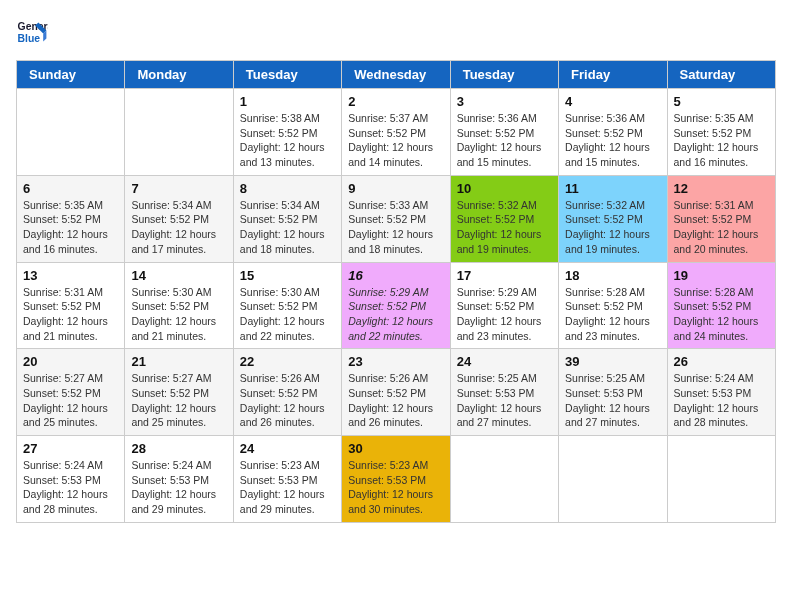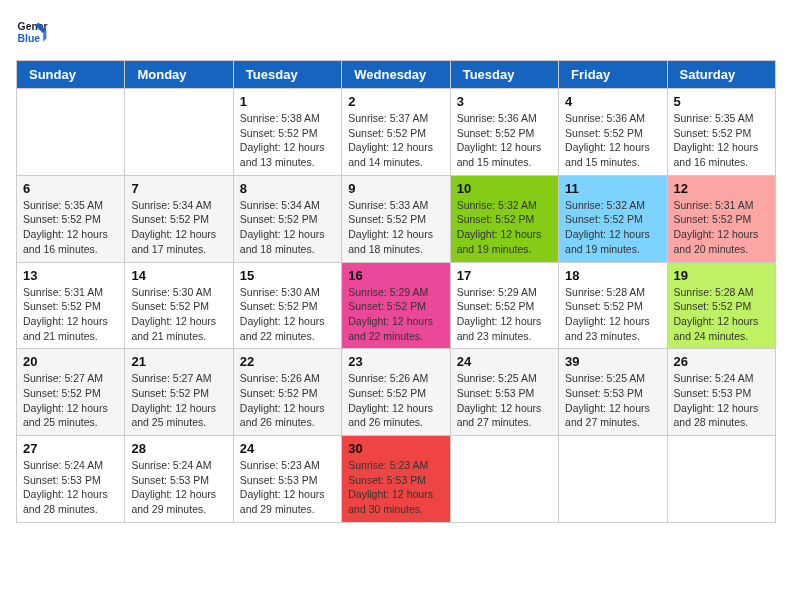--- a/index.html
+++ b/index.html
@@ -218,42 +218,42 @@
 Daylight: 12 hours
 and 21 minutes.</div>
         </td>
         <td style="background: rgb(255, 255, 255);">
           <div class="day-num">15</div>
           <div class="day-info" style="white-space: pre-line;">Sunrise: 5:30 AM
 Sunset: 5:52 PM
 Daylight: 12 hours
 and 22 minutes.</div>
         </td>
-        <td style="background: #ec4899;">
+        <td style="background: #f0abfc; font-style: italic;">
           <div class="day-num">16</div>
           <div class="day-info" style="white-space: pre-line;">Sunrise: 5:29 AM
 Sunset: 5:52 PM
 Daylight: 12 hours
 and 22 minutes.</div>
         </td>
         <td style="background: rgb(255, 255, 255); border-radius: 16px;">
           <div class="day-num">17</div>
           <div class="day-info" style="white-space: pre-line;">Sunrise: 5:29 AM
 Sunset: 5:52 PM
 Daylight: 12 hours
 and 23 minutes.</div>
         </td>
         <td style="background: rgb(255, 255, 255);">
           <div class="day-num">18</div>
           <div class="day-info" style="white-space: pre-line;">Sunrise: 5:28 AM
 Sunset: 5:52 PM
 Daylight: 12 hours
 and 23 minutes.</div>
         </td>
-        <td style="background: #bef264;">
+        <td style="background: #f0abfc;">
           <div class="day-num">19</div>
           <div class="day-info" style="white-space: pre-line;">Sunrise: 5:28 AM
 Sunset: 5:52 PM
 Daylight: 12 hours
 and 24 minutes.</div>
         </td>
       </tr>
       <tr>
         <td style="background: rgb(245, 245, 245);">
           <div class="day-num">20</div>
@@ -320,21 +320,21 @@
 Daylight: 12 hours
 and 29 minutes.</div>
         </td>
         <td style="background: rgb(255, 255, 255);">
           <div class="day-num">24</div>
           <div class="day-info" style="white-space: pre-line;">Sunrise: 5:23 AM
 Sunset: 5:53 PM
 Daylight: 12 hours
 and 29 minutes.</div>
         </td>
-        <td style="background: #ef4444;">
+        <td style="background: #eab308;">
           <div class="day-num">30</div>
           <div class="day-info" style="white-space: pre-line;">Sunrise: 5:23 AM
 Sunset: 5:53 PM
 Daylight: 12 hours
 and 30 minutes.</div>
         </td>
         <td class="empty-cell"></td>
         <td class="empty-cell"></td>
         <td class="empty-cell"></td>
       </tr>

